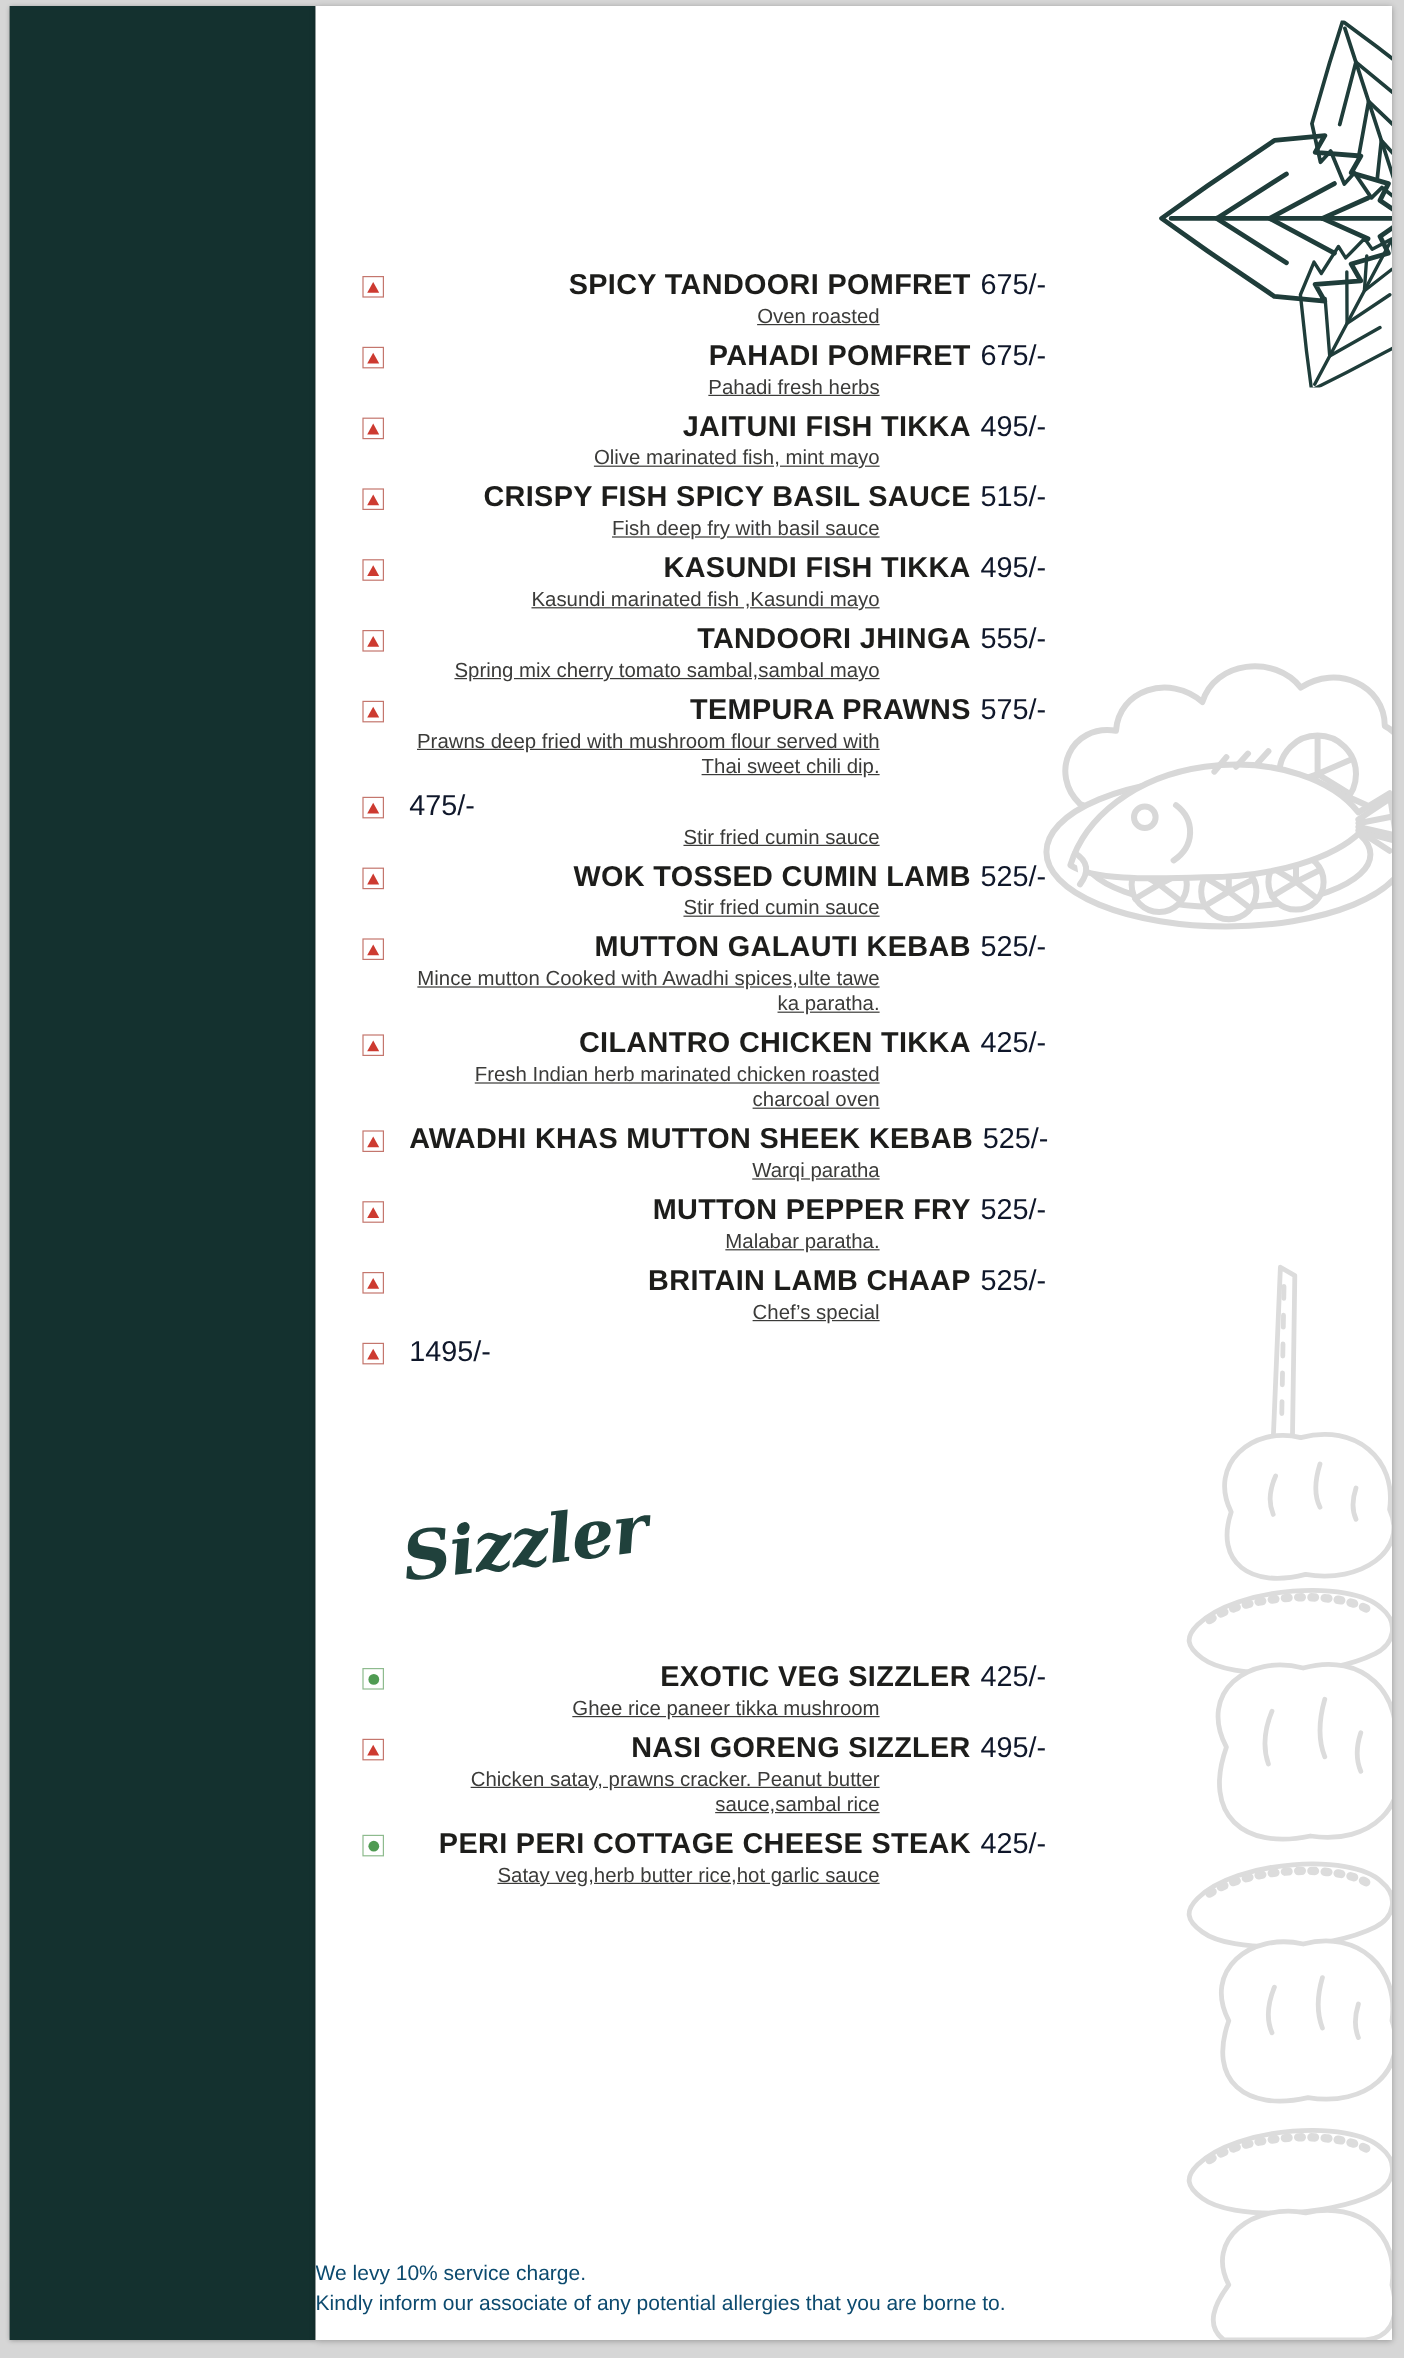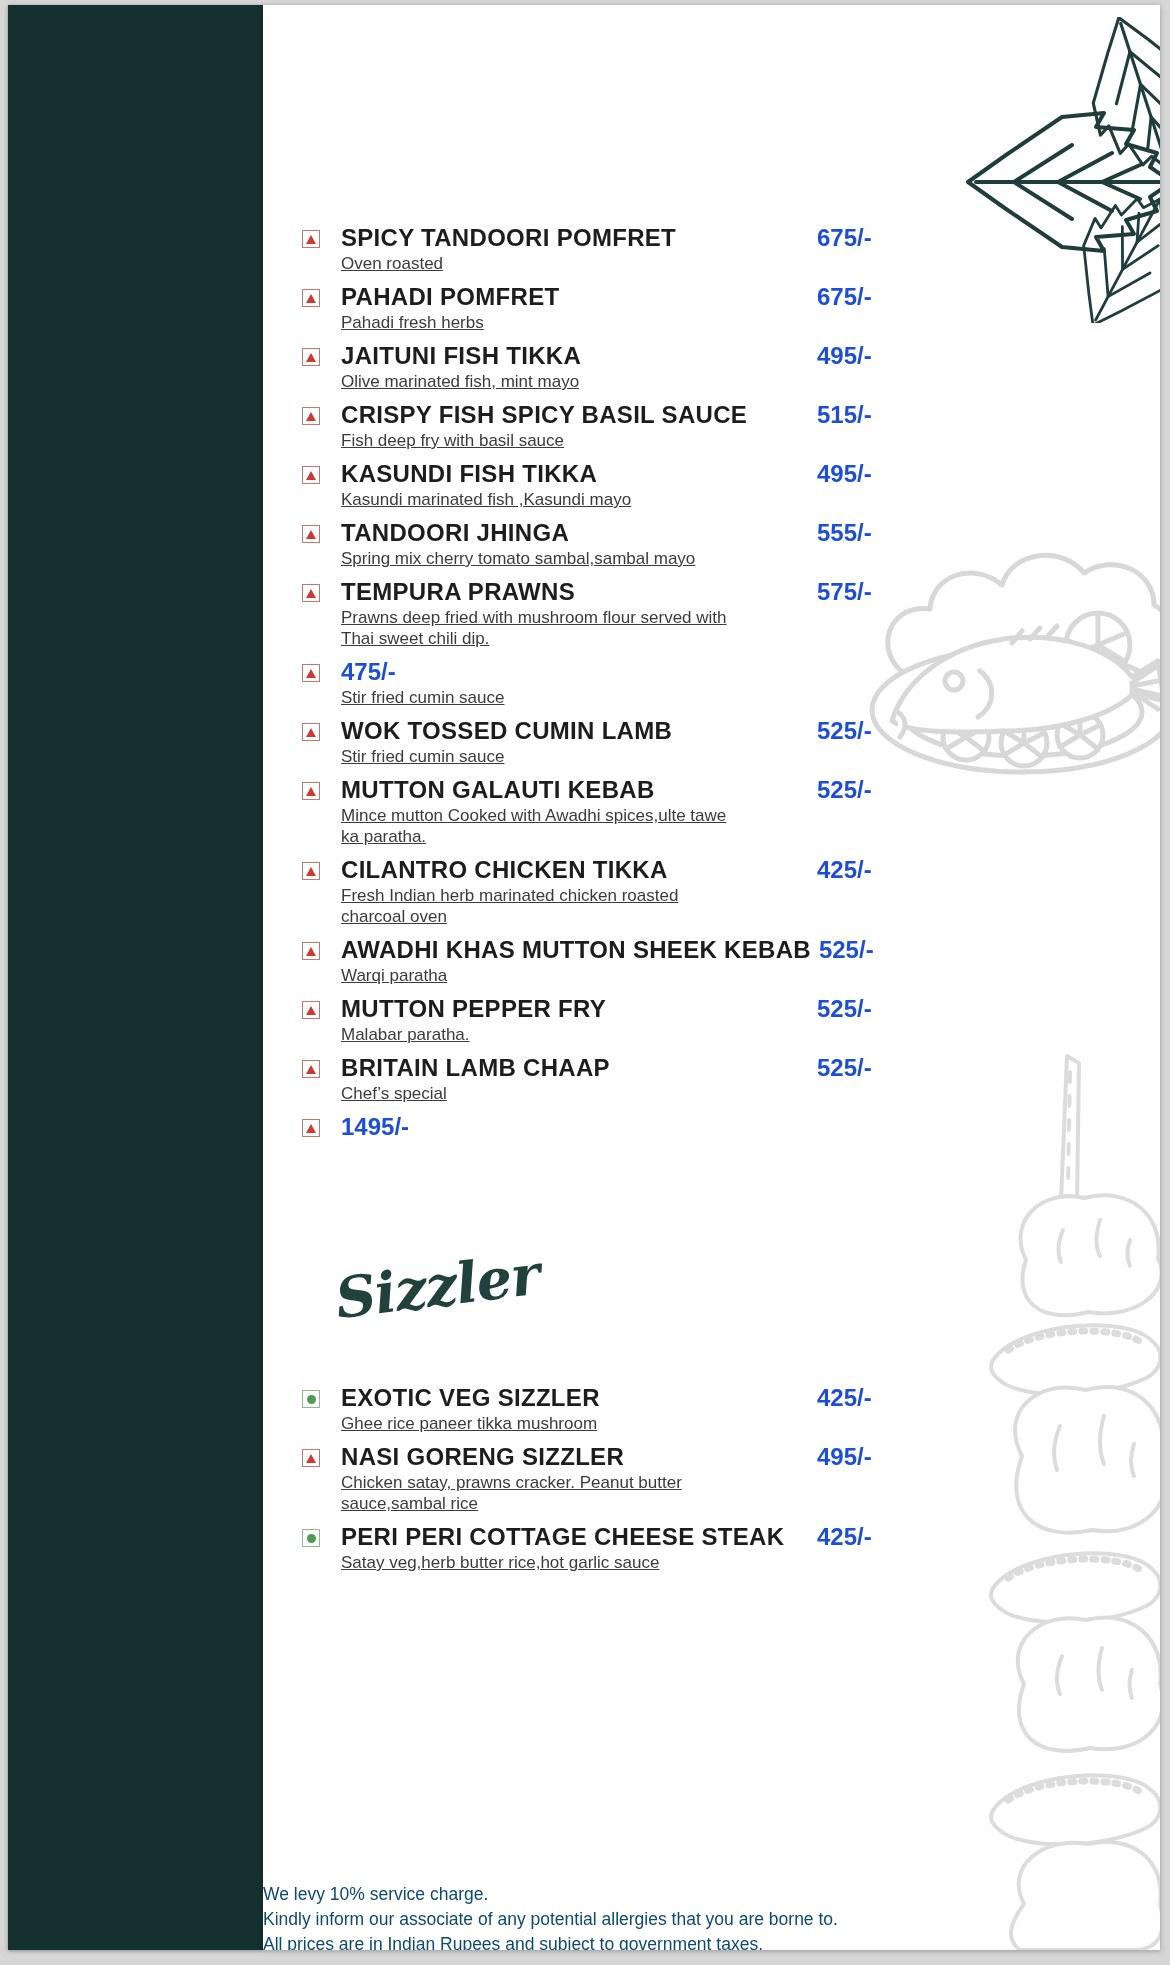--- a/index.html
+++ b/index.html
@@ -14,25 +14,25 @@
   .list-starters{top:218px;}
   .list-sizzler{top:1378px;}
   .menu-item{display:flex;align-items:flex-start;margin-bottom:8px;}
   .badge{width:16px;height:16px;border:1.6px solid;flex:none;margin:7px 21px 0 0;
          display:flex;align-items:center;justify-content:center;background:#fff;}
   .badge.nonveg{border-color:#c4766d;}
   .badge.veg{border-color:#8ebb8e;}
   .tri{width:0;height:0;border-left:5.5px solid transparent;border-right:5.5px solid transparent;
        border-bottom:9px solid #cd3a30;}
   .dot{width:9px;height:9px;border-radius:50%;background:#4f9b52;}
-  .item-main{flex:1;}
+  .item-main{flex:1;text-align:right;}
   .item-head{display:flex;align-items:baseline;}
   .item-name{font-weight:700;font-size:24px;line-height:29px;letter-spacing:.3px;
              color:#1d1d1b;min-width:468px;padding-right:8px;white-space:nowrap;}
-  .item-price{font-weight:700;font-size:24px;line-height:29px;color:#1d4ed8;white-space:nowrap;}
+  .item-price{font-weight:400;font-size:24px;line-height:29px;color:#0f172a;white-space:nowrap;}
   .item-desc{font-size:17px;line-height:21px;color:#3b3b39;max-width:392px;margin-top:1px;text-decoration:underline;}
 
   .script-title{position:absolute;left:72px;top:1248px;transform:rotate(-7deg);
                 font-family:"DejaVu Serif",serif;font-style:italic;font-weight:700;
                 font-size:56px;color:#20413c;letter-spacing:-1px;}
   .footer{position:absolute;left:0;right:0;top:1833px;text-align:left;
           font-size:17.5px;line-height:25px;color:#0c4a6e;margin-top:44px;}
 
   .illus{position:absolute;}
   .illus svg{display:block;}
@@ -339,17 +339,16 @@
           </div>
           <div class="item-desc">Satay veg,herb butter rice,hot garlic sauce</div>
         </div>
       </div>
 
     </div>
 
     <div class="footer">
       <div>We levy 10% service charge.</div>
       <div>Kindly inform our associate of any potential allergies that you are borne to.</div>
-      <div>All prices are in Indian Rupees and subject to government taxes.</div>
     </div>
 
   </div>
 </div>
 
 </body></html>

